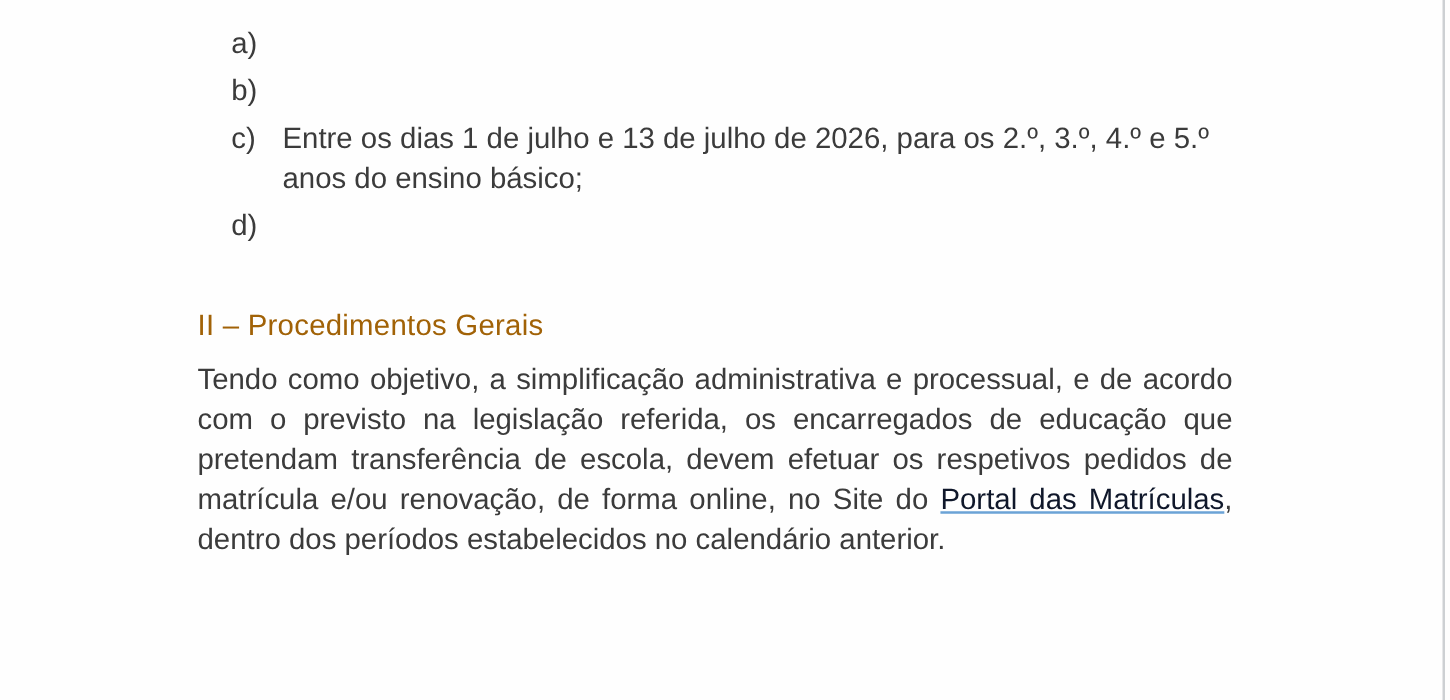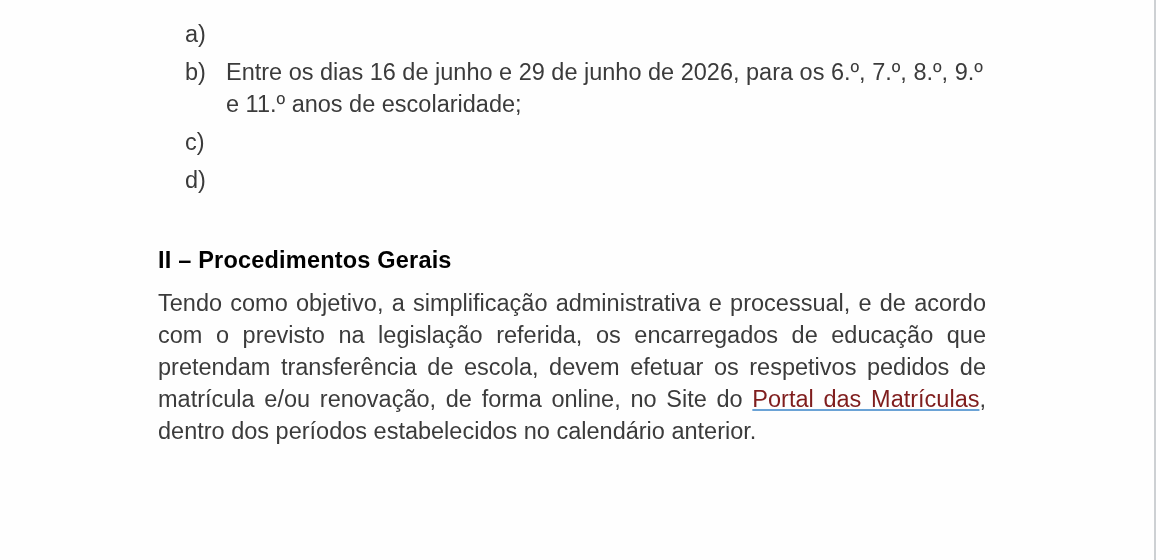--- a/index.html
+++ b/index.html
@@ -45,32 +45,32 @@
     flex: 0 0 41px;
     width: 41px;
   }
   .doc-list-item .item-text {
     width: 764px;
     text-align: left;
   }
   .section-heading {
     margin-left: 158px;
     margin-top: 48px;
-    font-weight: bold;
-    color: #000000;
+    font-weight: normal;
+    color: #a16207;
     letter-spacing: 0.2px;
   }
   .paragraph {
     margin-left: 158px;
     margin-top: 11px;
     width: 828px;
     text-align: justify;
   }
   .doc-link {
-    color: #7f1d1d;
+    color: #0f172a;
     text-decoration: underline;
     text-decoration-color: #6ba3d6;
     cursor: pointer;
   }
 </style>
 </head>
 <body>
 
 <div class="page">
 
@@ -79,25 +79,25 @@
   <div class="content">
 
     <div class="doc-list">
 
       <div class="doc-list-item">
         <span class="marker">a)</span>
       </div>
 
       <div class="doc-list-item">
         <span class="marker">b)</span>
-        <span class="item-text">Entre os dias 16 de junho e 29 de junho de 2026, para os 6.º, 7.º, 8.º, 9.º e 11.º anos de escolaridade;</span>
       </div>
 
       <div class="doc-list-item">
         <span class="marker">c)</span>
+        <span class="item-text">Entre os dias 1 de julho e 13 de julho de 2026, para os 2.º, 3.º, 4.º e 5.º anos do ensino básico;</span>
       </div>
 
       <div class="doc-list-item">
         <span class="marker">d)</span>
       </div>
 
     </div>
 
     <div class="section-heading">II – Procedimentos Gerais</div>
 

